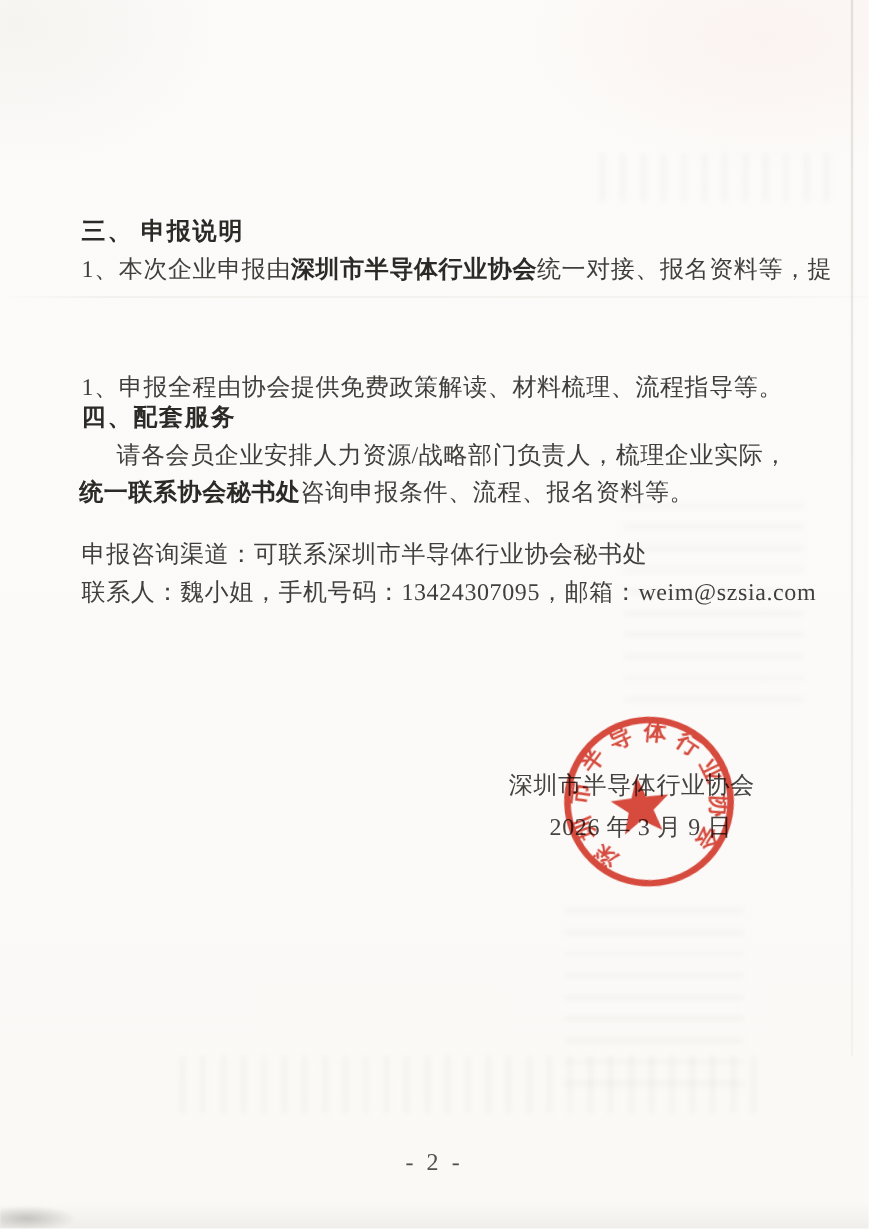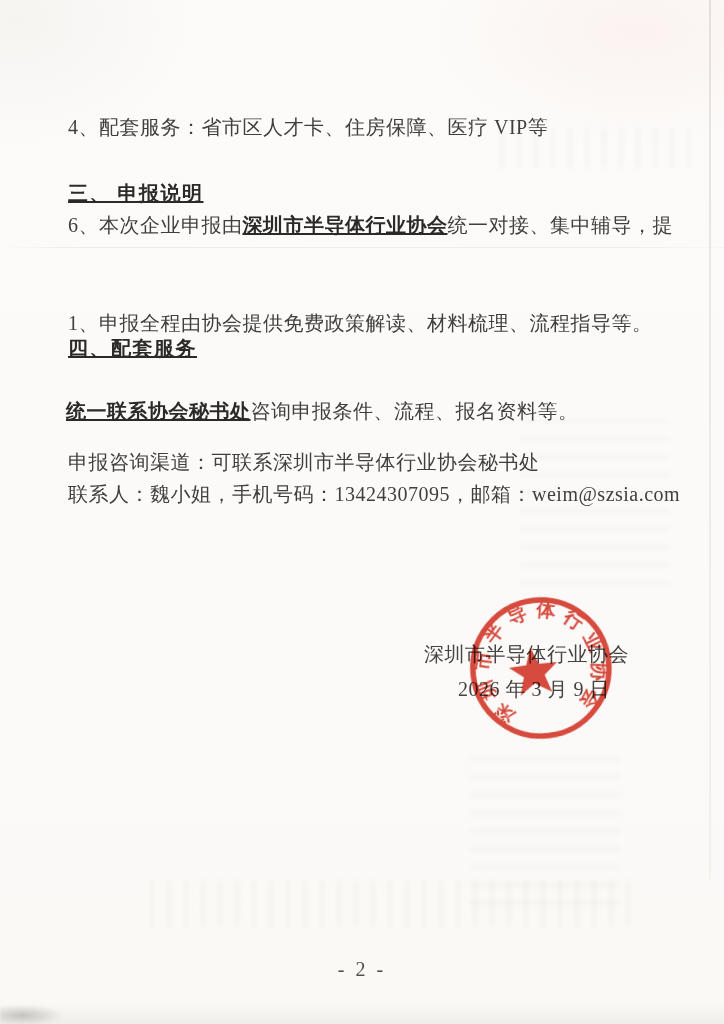--- a/index.html
+++ b/index.html
@@ -42,21 +42,21 @@
     background:repeating-linear-gradient(90deg, rgba(125,122,118,.10) 0 4px, rgba(125,122,118,0) 4px 17px);
   }
   .ghost.cols{
     background:repeating-linear-gradient(0deg, rgba(125,122,118,.09) 0 4px, rgba(125,122,118,0) 4px 18px);
   }
   
   .l{
     position:absolute;left:68px;white-space:nowrap;
     font-size:20px;line-height:24px;color:#413f3c;letter-spacing:.5px;
   }
-  .l .b, .l.h{font-weight:700;color:#2c2a27;text-decoration:underline;}
+  .l .b, .l.h{font-weight:700;color:#2c2a27;}
   .l.h{letter-spacing:1.5px;}
   .indent{left:97px;}
   .sig{
     position:absolute;white-space:nowrap;font-size:20px;color:#45423f;letter-spacing:.5px;
   }
   .footer{
     position:absolute;left:0;top:958px;width:724px;text-align:center;
     font-size:20px;color:#52504d;letter-spacing:3px;
   }
   
@@ -73,34 +73,34 @@
 
   <div class="ghost rows" style="left:500px;top:128px;width:195px;height:40px"></div>
   <div class="ghost cols" style="left:520px;top:420px;width:150px;height:165px"></div>
   <div class="ghost cols" style="left:470px;top:750px;width:150px;height:155px"></div>
   <div class="ghost rows" style="left:150px;top:880px;width:480px;height:48px"></div>
   <div class="crease"></div>
   <div class="edge-line"></div>
   <div class="bottom-band"></div>
   <div class="corner-blob"></div>
 
-  <div class="l" style="top:115px">
-    <span>4、配套服务：省市区人才卡、住房保障、医疗 VIP等</span>
-  </div>
   <div class="l h" style="top:181px">
     <span>三、 申报说明</span>
   </div>
   <div class="l" style="top:213px">
-    <span>6、本次企业申报由</span><span class="b">深圳市半导体行业协会</span><span>统一对接、集中辅导，提</span>
+    <span>1、本次企业申报由</span><span class="b">深圳市半导体行业协会</span><span>统一对接、报名资料等，提</span>
   </div>
   <div class="l" style="top:311px">
     <span>1、申报全程由协会提供免费政策解读、材料梳理、流程指导等。</span>
   </div>
   <div class="l h" style="top:336px">
     <span>四、配套服务</span>
+  </div>
+  <div class="l indent" style="top:368px">
+    <span>请各会员企业安排人力资源/战略部门负责人，梳理企业实际，</span>
   </div>
   <div class="l" style="top:399px;left:66px">
     <span class="b">统一联系协会秘书处</span><span>咨询申报条件、流程、报名资料等。</span>
   </div>
   <div class="l" style="top:450px">
     <span>申报咨询渠道：可联系深圳市半导体行业协会秘书处</span>
   </div>
   <div class="l" style="top:482px">
     <span>联系人：魏小姐，手机号码：13424307095，邮箱：weim@szsia.com</span>
   </div>

